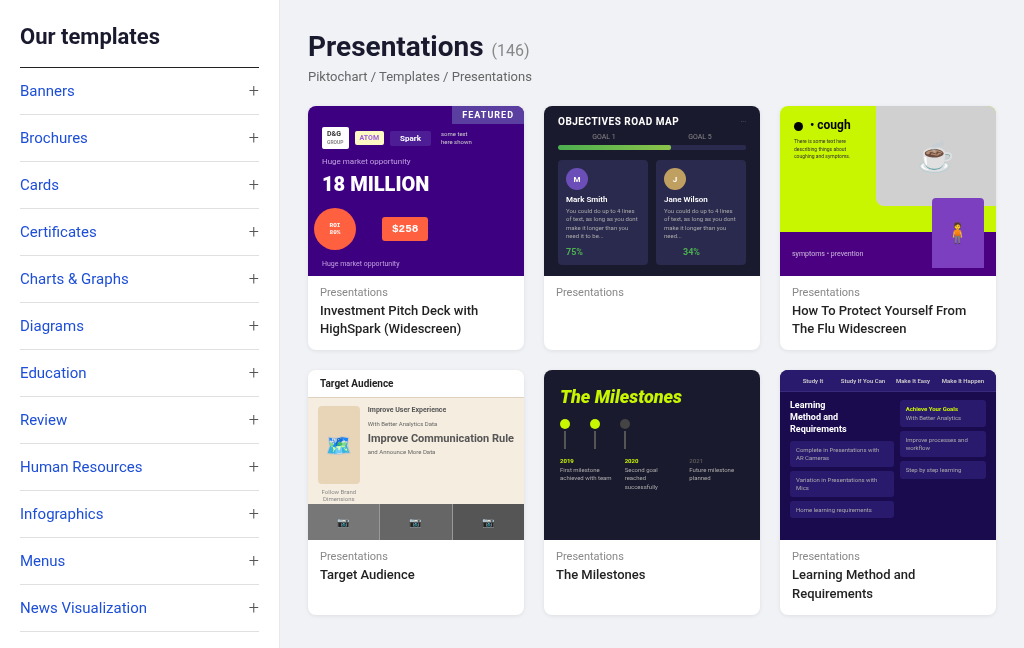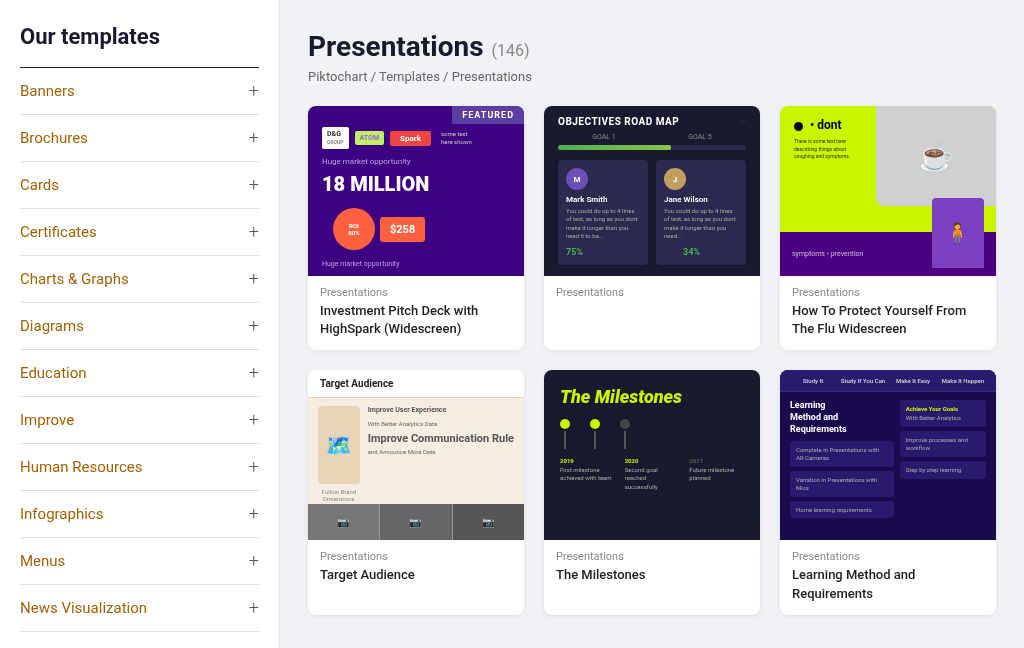--- a/index.html
+++ b/index.html
@@ -34,21 +34,21 @@
     .sidebar-item {
       display: flex;
       align-items: center;
       justify-content: space-between;
       padding: 14px 0;
       border-bottom: 1px solid #e0e0e0;
       cursor: pointer;
     }
     .sidebar-item-label {
       font-size: 15px;
-      color: #a16207;
+      color: #1d4ed8;
       font-weight: 400;
     }
     .sidebar-item-icon {
       color: #555;
       font-size: 18px;
       font-weight: 300;
       line-height: 1;
     }
 
     
@@ -156,21 +156,21 @@
   </div>
   <div class="sidebar-item">
     <span class="sidebar-item-label">Diagrams</span>
     <span class="sidebar-item-icon">+</span>
   </div>
   <div class="sidebar-item">
     <span class="sidebar-item-label">Education</span>
     <span class="sidebar-item-icon">+</span>
   </div>
   <div class="sidebar-item">
-    <span class="sidebar-item-label">Improve</span>
+    <span class="sidebar-item-label">Review</span>
     <span class="sidebar-item-icon">+</span>
   </div>
   <div class="sidebar-item">
     <span class="sidebar-item-label">Human Resources</span>
     <span class="sidebar-item-icon">+</span>
   </div>
   <div class="sidebar-item">
     <span class="sidebar-item-label">Infographics</span>
     <span class="sidebar-item-icon">+</span>
   </div>
@@ -196,30 +196,30 @@
   <div class="template-grid">
 
     <div class="template-card">
       <div class="template-thumb-wrapper">
         <div class="thumb-1" style="width:100%;height:170px;background:#3d0080;position:relative;overflow:hidden;">
 
           <div style="position:absolute;top:0;right:0;background:#5a3fa0;color:#fff;font-size:9px;font-weight:700;padding:4px 10px;letter-spacing:1px;">FEATURED</div>
 
           <div style="display:flex;gap:6px;padding:14px 14px 8px;align-items:center;">
             <div style="background:#fff;color:#333;font-size:7px;font-weight:700;padding:3px 5px;border-radius:2px;">D&amp;G<br><span style="font-size:5px;color:#888;">GROUP</span></div>
-            <div style="background:#bef264;color:#9b5de5;font-size:7px;font-weight:700;padding:3px 5px;border-radius:2px;">ATOM</div>
-            <div style="background:#ef4444;color:#fff;font-size:8px;font-weight:700;padding:3px 10px;border-radius:2px;">Spark</div>
+            <div style="background:#fef9c3;color:#9b5de5;font-size:7px;font-weight:700;padding:3px 5px;border-radius:2px;">ATOM</div>
+            <div style="background:#4c1d95;color:#fff;font-size:8px;font-weight:700;padding:3px 10px;border-radius:2px;">Spark</div>
             <div style="color:#ccc;font-size:6px;margin-left:4px;line-height:1.3;">some text<br>here shown</div>
           </div>
 
           <div style="padding:0 14px 4px;color:#c0a0e0;font-size:8px;">Huge market opportunity</div>
 
           <div style="padding:2px 14px 6px;color:#fff;font-size:20px;font-weight:900;">18 MILLION</div>
 
-          <div style="display:flex;align-items:center;gap:5px;padding:6px 25px;">
+          <div style="display:flex;align-items:center;gap:26px;padding:6px 6px;font-family:Liberation Mono, monospace;">
             <div style="width:42px;height:42px;border-radius:50%;background:#ff6040;display:flex;align-items:center;justify-content:center;color:#fff;font-size:6px;font-weight:700;text-align:center;line-height:1.2;">ROI<br>80%</div>
             <div style="background:#ff6040;color:#fff;font-size:11px;font-weight:700;padding:6px 10px;border-radius:3px;">$258</div>
           </div>
 
           <div style="padding:4px 14px 8px;color:#c0a0e0;font-size:7px;">Huge market opportunity</div>
         </div>
       </div>
       <div class="template-info">
         <div class="template-category">Presentations</div>
         <div class="template-name">Investment Pitch Deck with HighSpark (Widescreen)</div>
@@ -266,21 +266,21 @@
     </div>
 
     <div class="template-card">
       <div class="template-thumb-wrapper">
         <div style="width:100%;height:170px;background:#c8f500;position:relative;overflow:hidden;">
 
           <div style="position:absolute;top:0;right:0;width:120px;height:100px;background:#d0d0d0;display:flex;align-items:center;justify-content:center;font-size:30px;border-bottom-left-radius:8px;">☕</div>
 
           <div style="position:absolute;top:16px;left:14px;width:9px;height:9px;border-radius:50%;background:#000;"></div>
 
-          <div style="position:absolute;top:12px;left:30px;color:#000;font-size:12px;font-weight:700;">• dont</div>
+          <div style="position:absolute;top:12px;left:30px;color:#000;font-size:12px;font-weight:700;">• cough</div>
 
           <div style="position:absolute;top:32px;left:14px;right:130px;font-size:5px;color:#333;line-height:1.5;">
             There is some text here describing things about coughing and symptoms.
           </div>
 
 
           <div style="position:absolute;bottom:0;left:0;right:0;height:44px;background:#4b0082;display:flex;align-items:center;padding:0 12px;">
             <div style="color:#fff;font-size:7px;opacity:0.7;">symptoms • prevention</div>
           </div>
 

